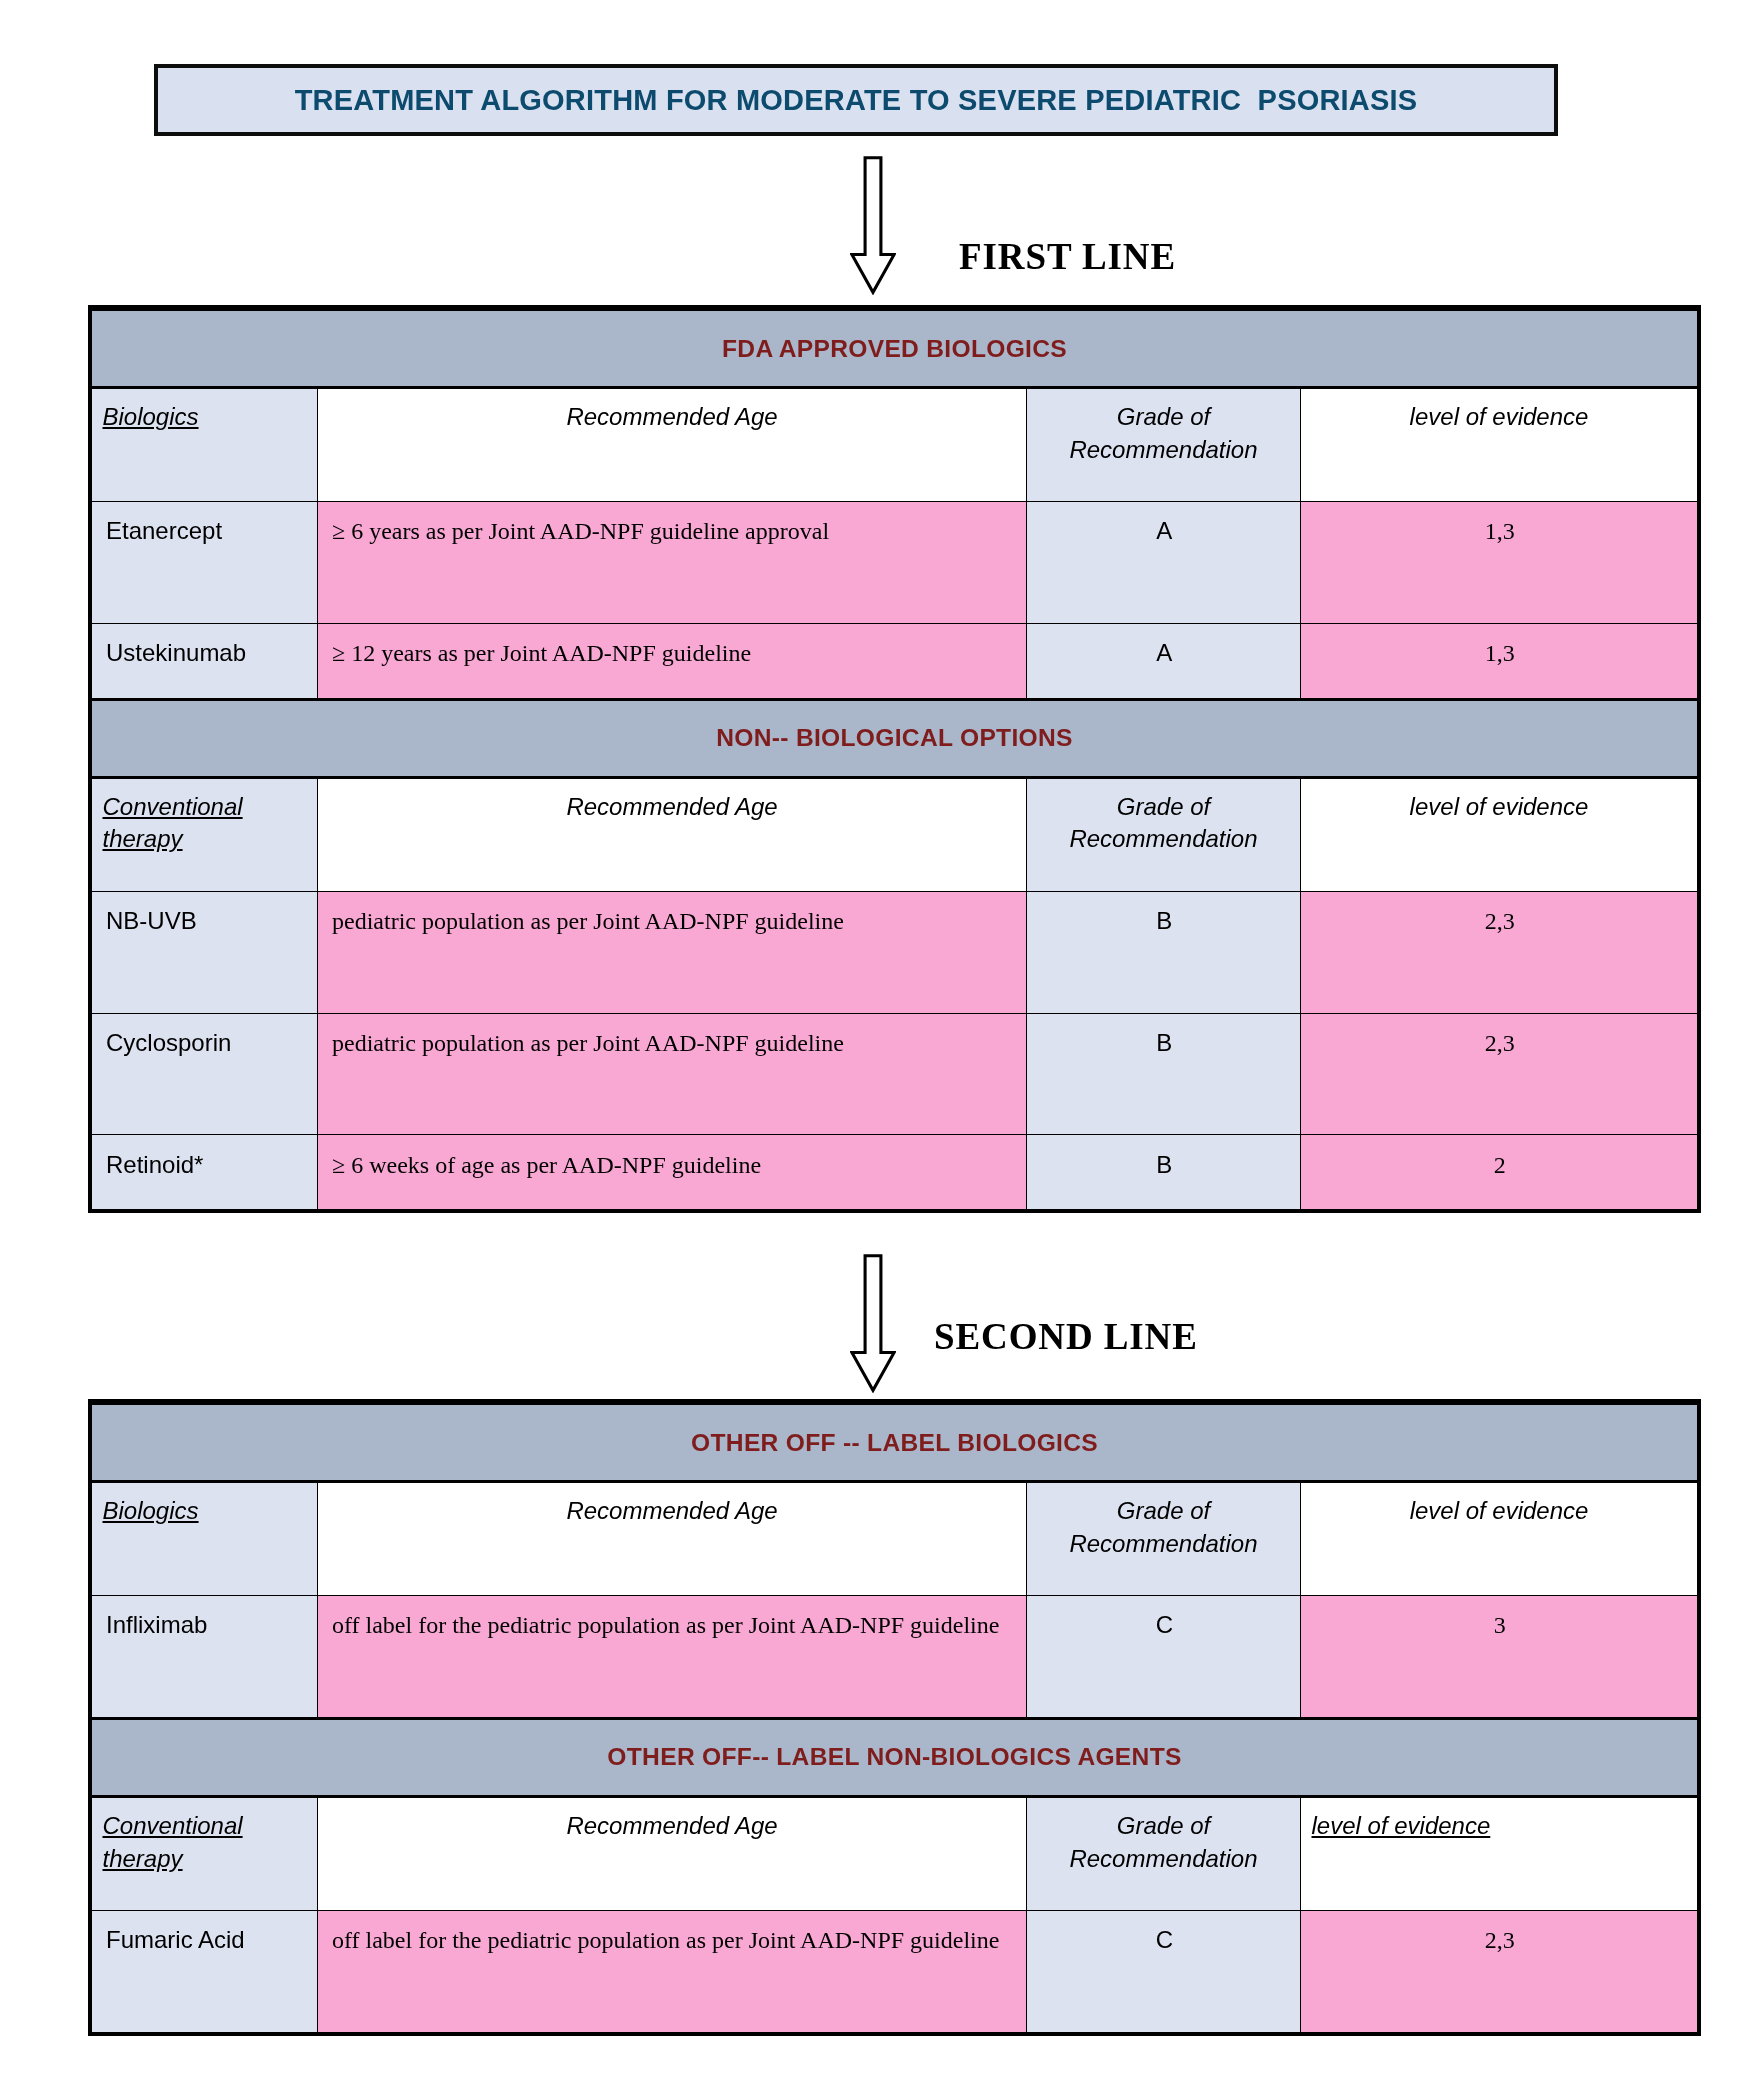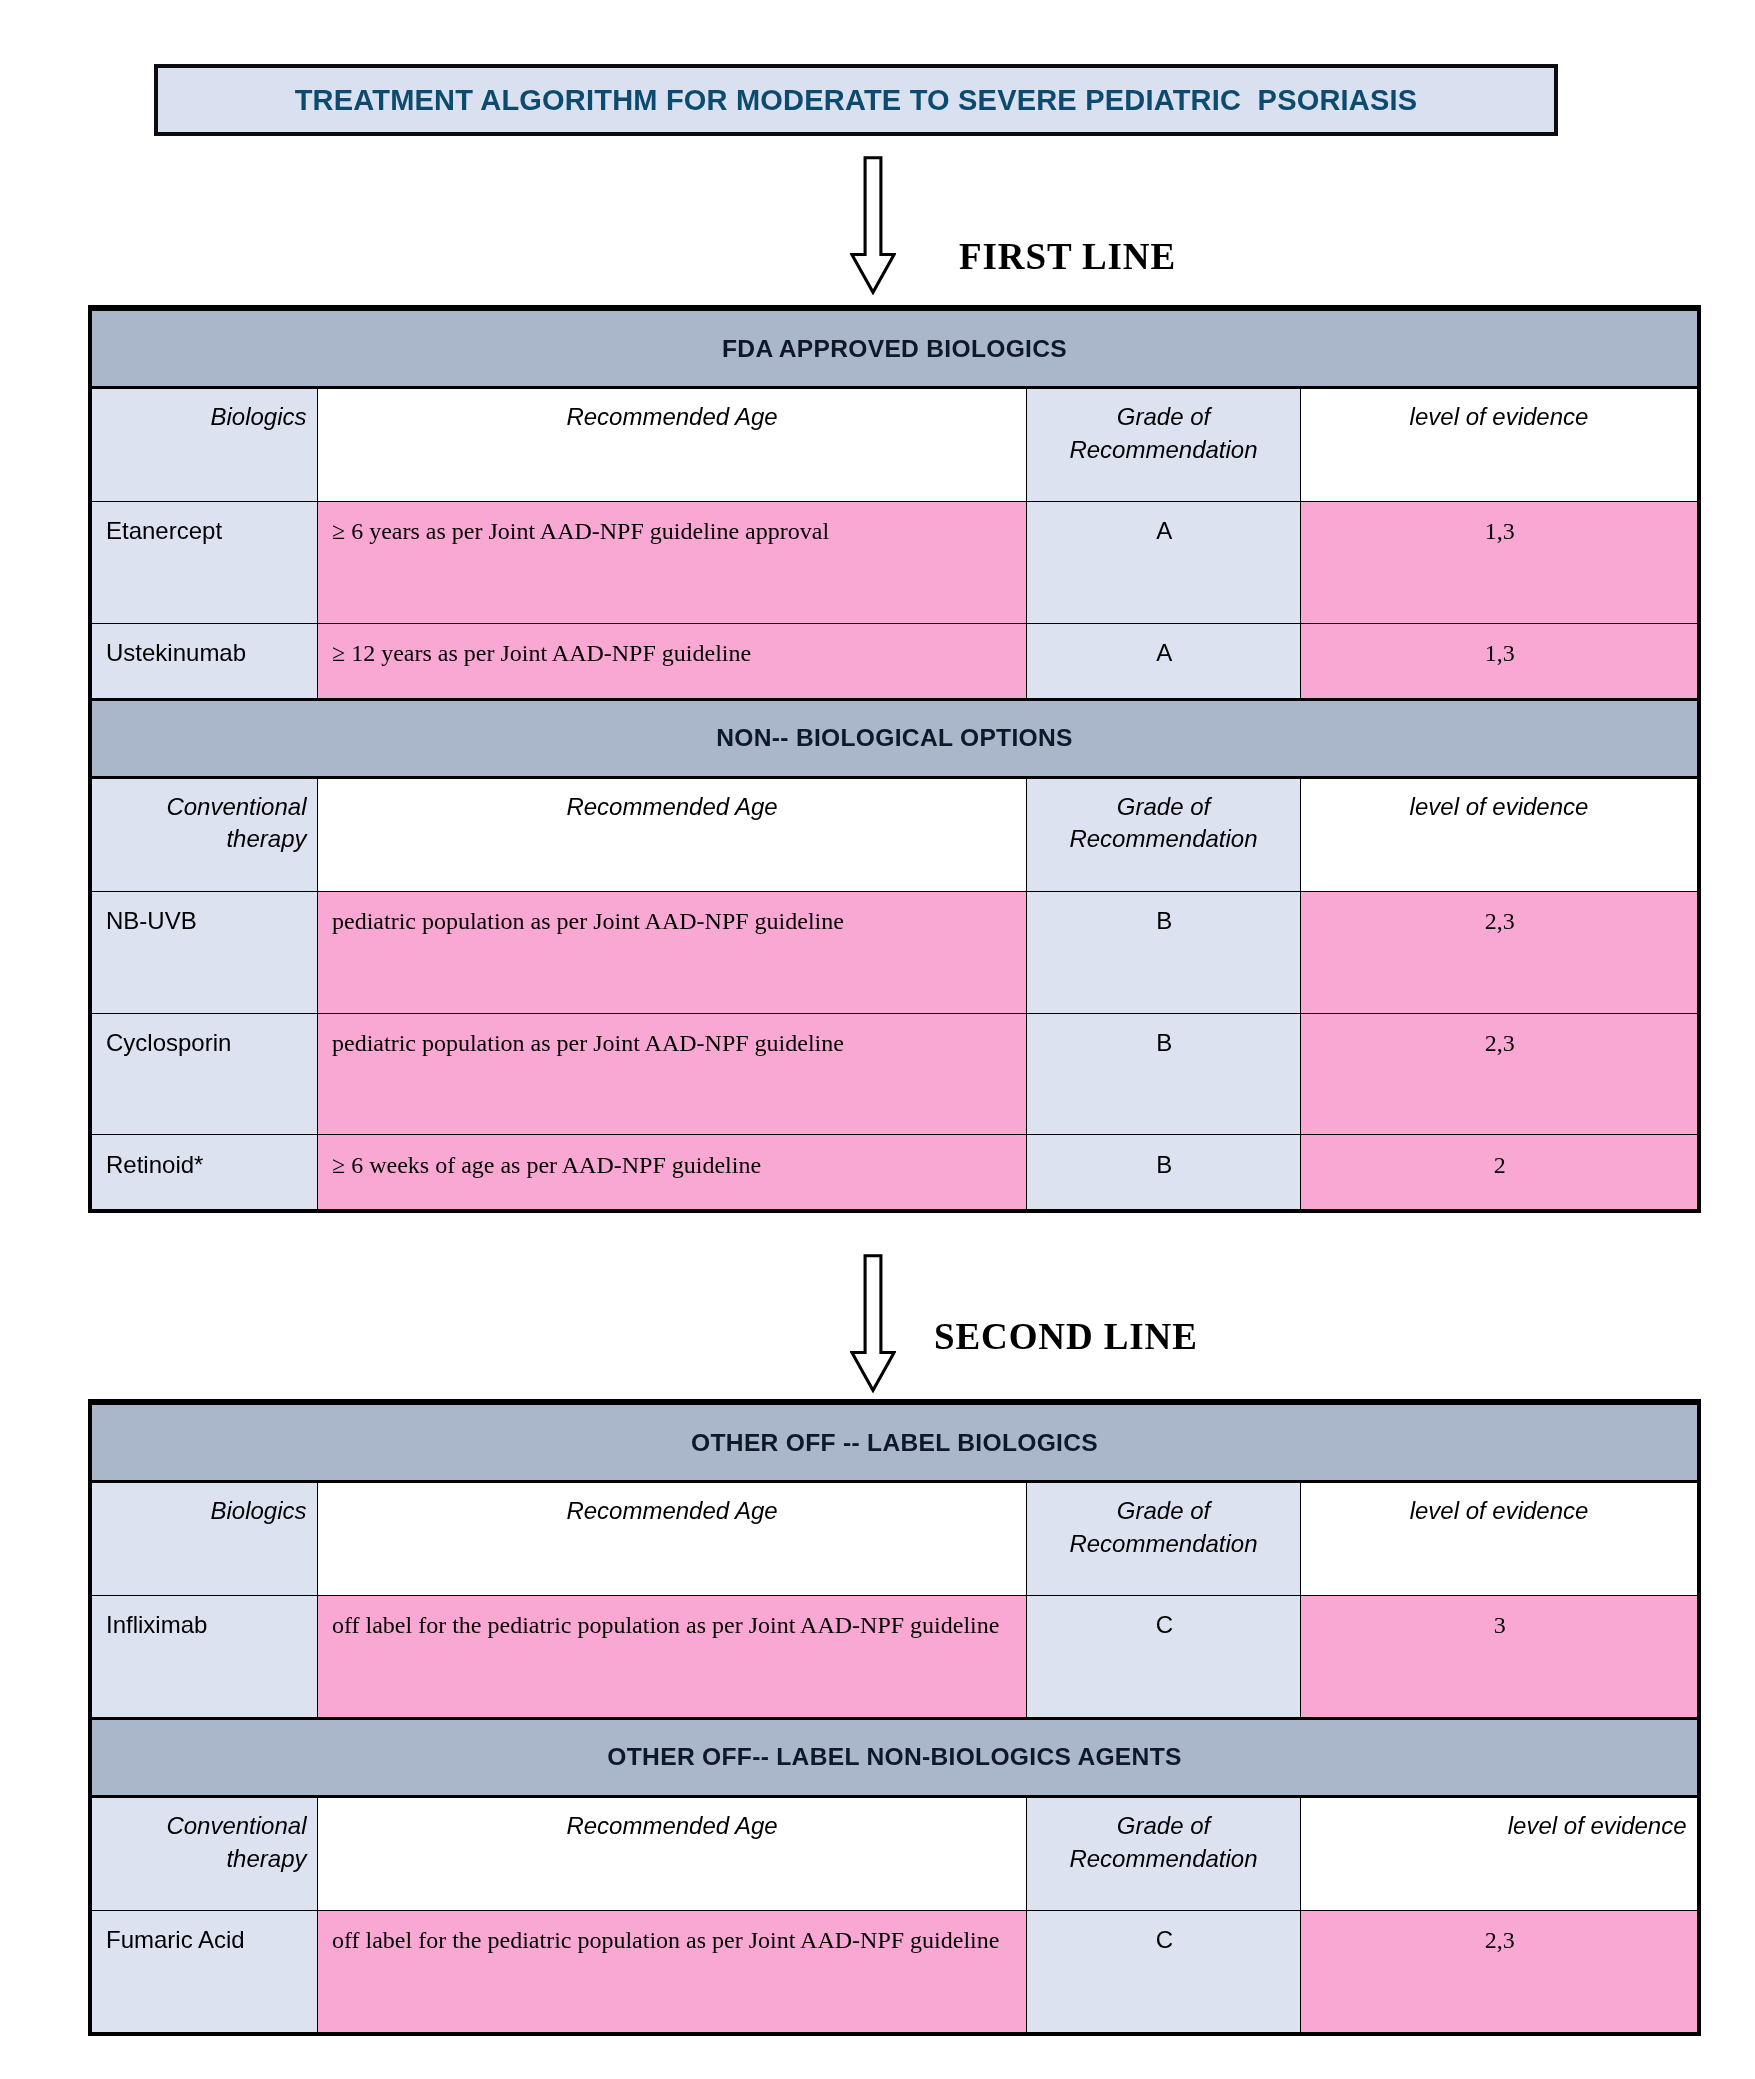--- a/index.html
+++ b/index.html
@@ -86,38 +86,38 @@
     background: #aab6ca;
     text-align: center;
     vertical-align: middle;
     height: 75px;
     border-top: 3.5px solid #000;
     border-bottom: 3.5px solid #000;
   }
   td.section-banner .banner-text {
     font-size: 24.6px;
     font-weight: bold;
-    color: #0f172a;
+    color: #7f1d1d;
     letter-spacing: 0.3px;
     white-space: pre;
   }
 
   
   td.colhead {
     height: 91px;
     vertical-align: top;
     padding: 12.3px 10.5px 8.8px 10.5px;
     font-style: italic;
     font-size: 24px;
     color: #000;
     line-height: 1.35;
   }
   td.colhead.tinted { background: #dce2f0; }
   td.colhead.center { text-align: center; }
-  td.colhead.left   { text-align: right; }
+  td.colhead.left   { text-align: left; text-decoration: underline; }
 
   
   td.body-cell {
     padding: 12.3px 12.3px 10.5px 14px;
     font-size: 24px;
     color: #000;
     line-height: 1.45;
   }
   td.body-cell.tinted { background: #dce2f0; }
   td.body-cell.center { text-align: center; }

